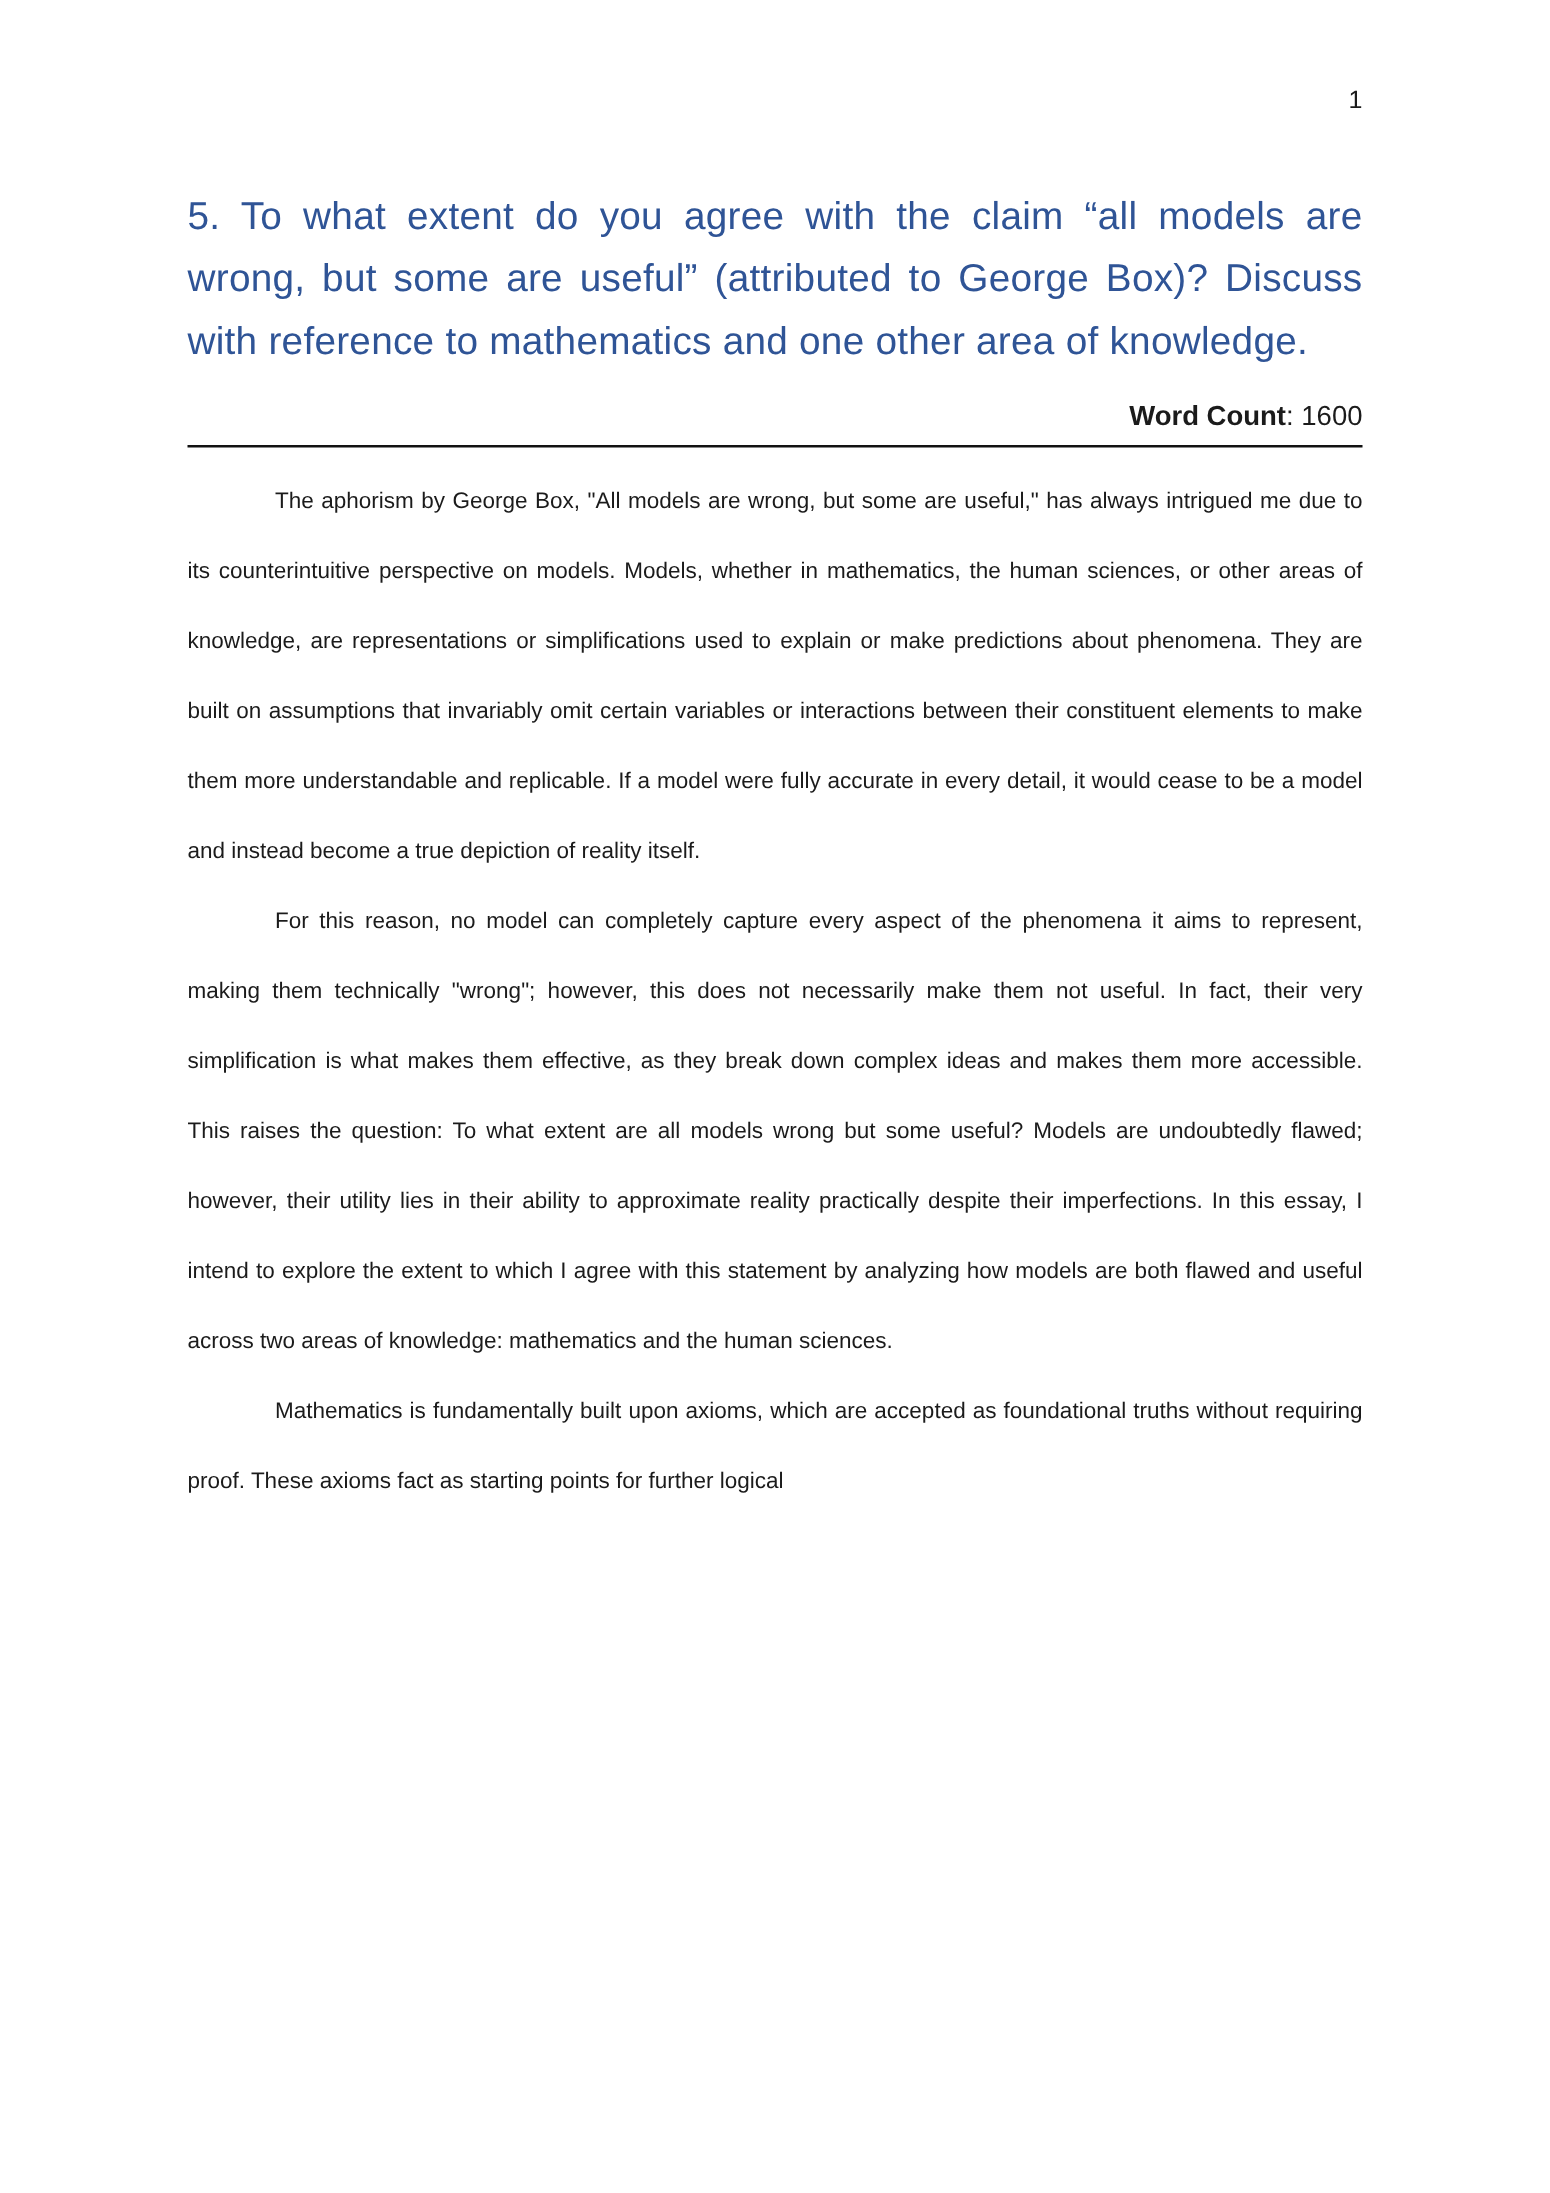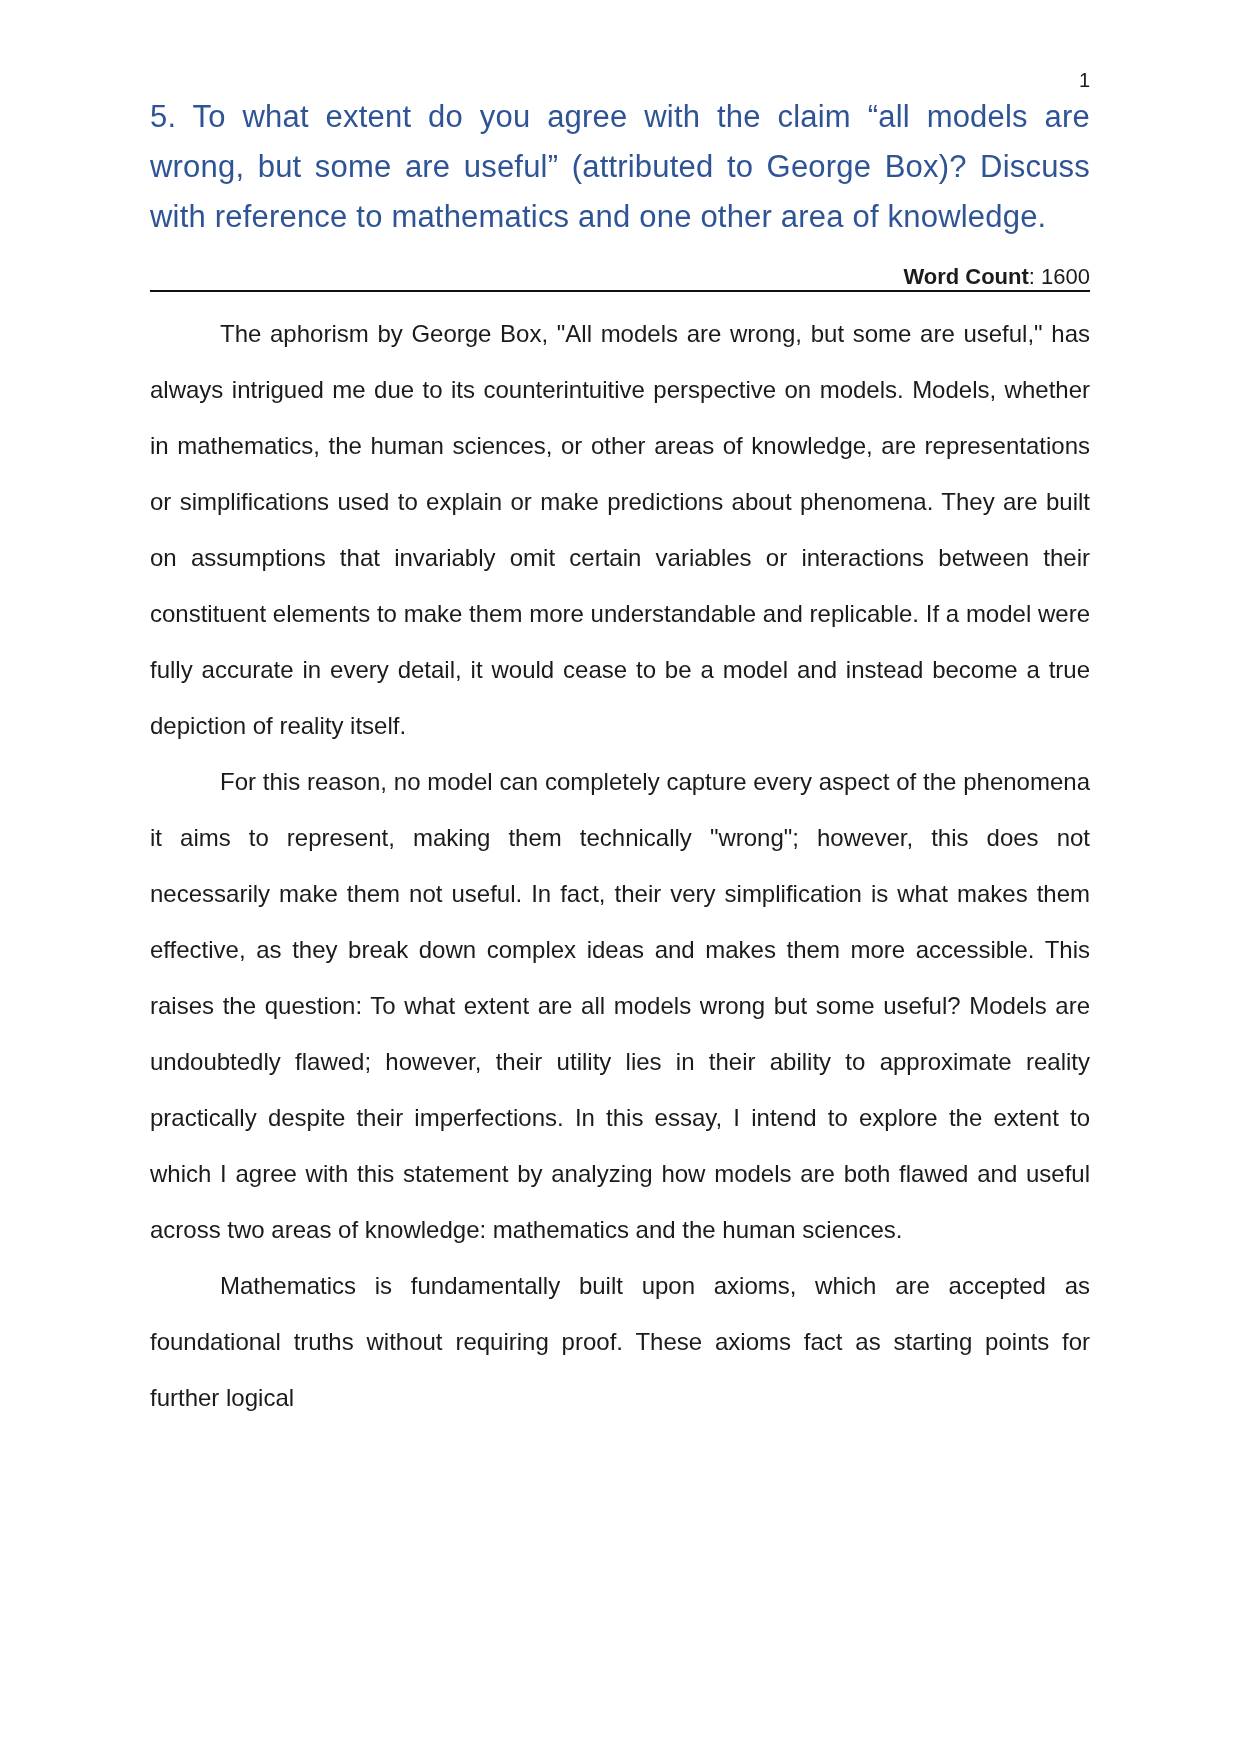--- a/index.html
+++ b/index.html
@@ -19,44 +19,46 @@
     color: #1b1b1b;
     overflow: hidden;
   }
   .page-number {
     text-align: right;
     font-size: 20px;
     line-height: 24px;
     color: #1b1b1b;
   }
   .essay-title {
+    margin-top: 56px;
     color: #2F5496;
     font-size: 31px;
     line-height: 50px;
     font-weight: 400;
     text-align: justify;
     letter-spacing: 0.2px;
   }
   .word-count-line {
     margin-top: 22px;
+    padding-bottom: 10px;
     border-bottom: 2px solid #111111;
     text-align: right;
     font-size: 22px;
     line-height: 26px;
   }
   .word-count-line .wc-label {
     font-weight: 700;
   }
   .body-text {
     margin-top: 14px;
   }
   .body-text p {
     margin: 0;
     text-indent: 70px;
-    font-size: 24px;
+    font-size: 18px;
     line-height: 56px;
     text-align: justify;
     color: #1b1b1b;
   }
 </style>
 </head>
 <body>
 
 <div class="page">
 

